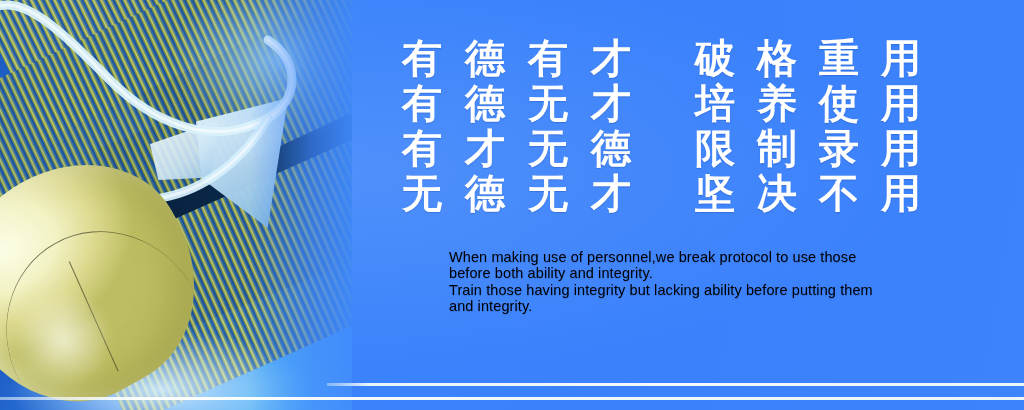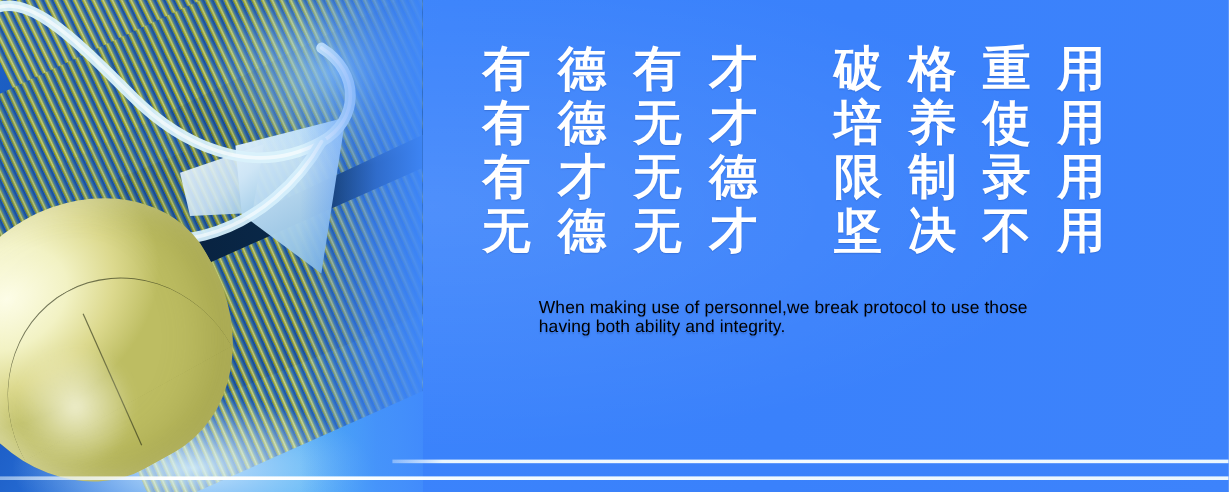--- a/index.html
+++ b/index.html
@@ -343,19 +343,21 @@
     <div class="cn-row">
       <span class="cn-char">坚</span>
       <span class="cn-char">决</span>
       <span class="cn-char">不</span>
       <span class="cn-char">用</span>
     </div>
   </div>
 
   <div class="en-block">
     <div class="en-line">When making use of personnel,we break protocol to use those</div>
-    <div class="en-line">having both ability and integrity.</div>
+    <div class="en-line">before both ability and integrity.</div>
+    <div class="en-line">Train those having integrity but lacking ability before putting them</div>
+    <div class="en-line">and integrity.</div>
   </div>
 
   <div class="rule-short"></div>
   <div class="rule-full"></div>
 
 </div>
 
 </body></html>

